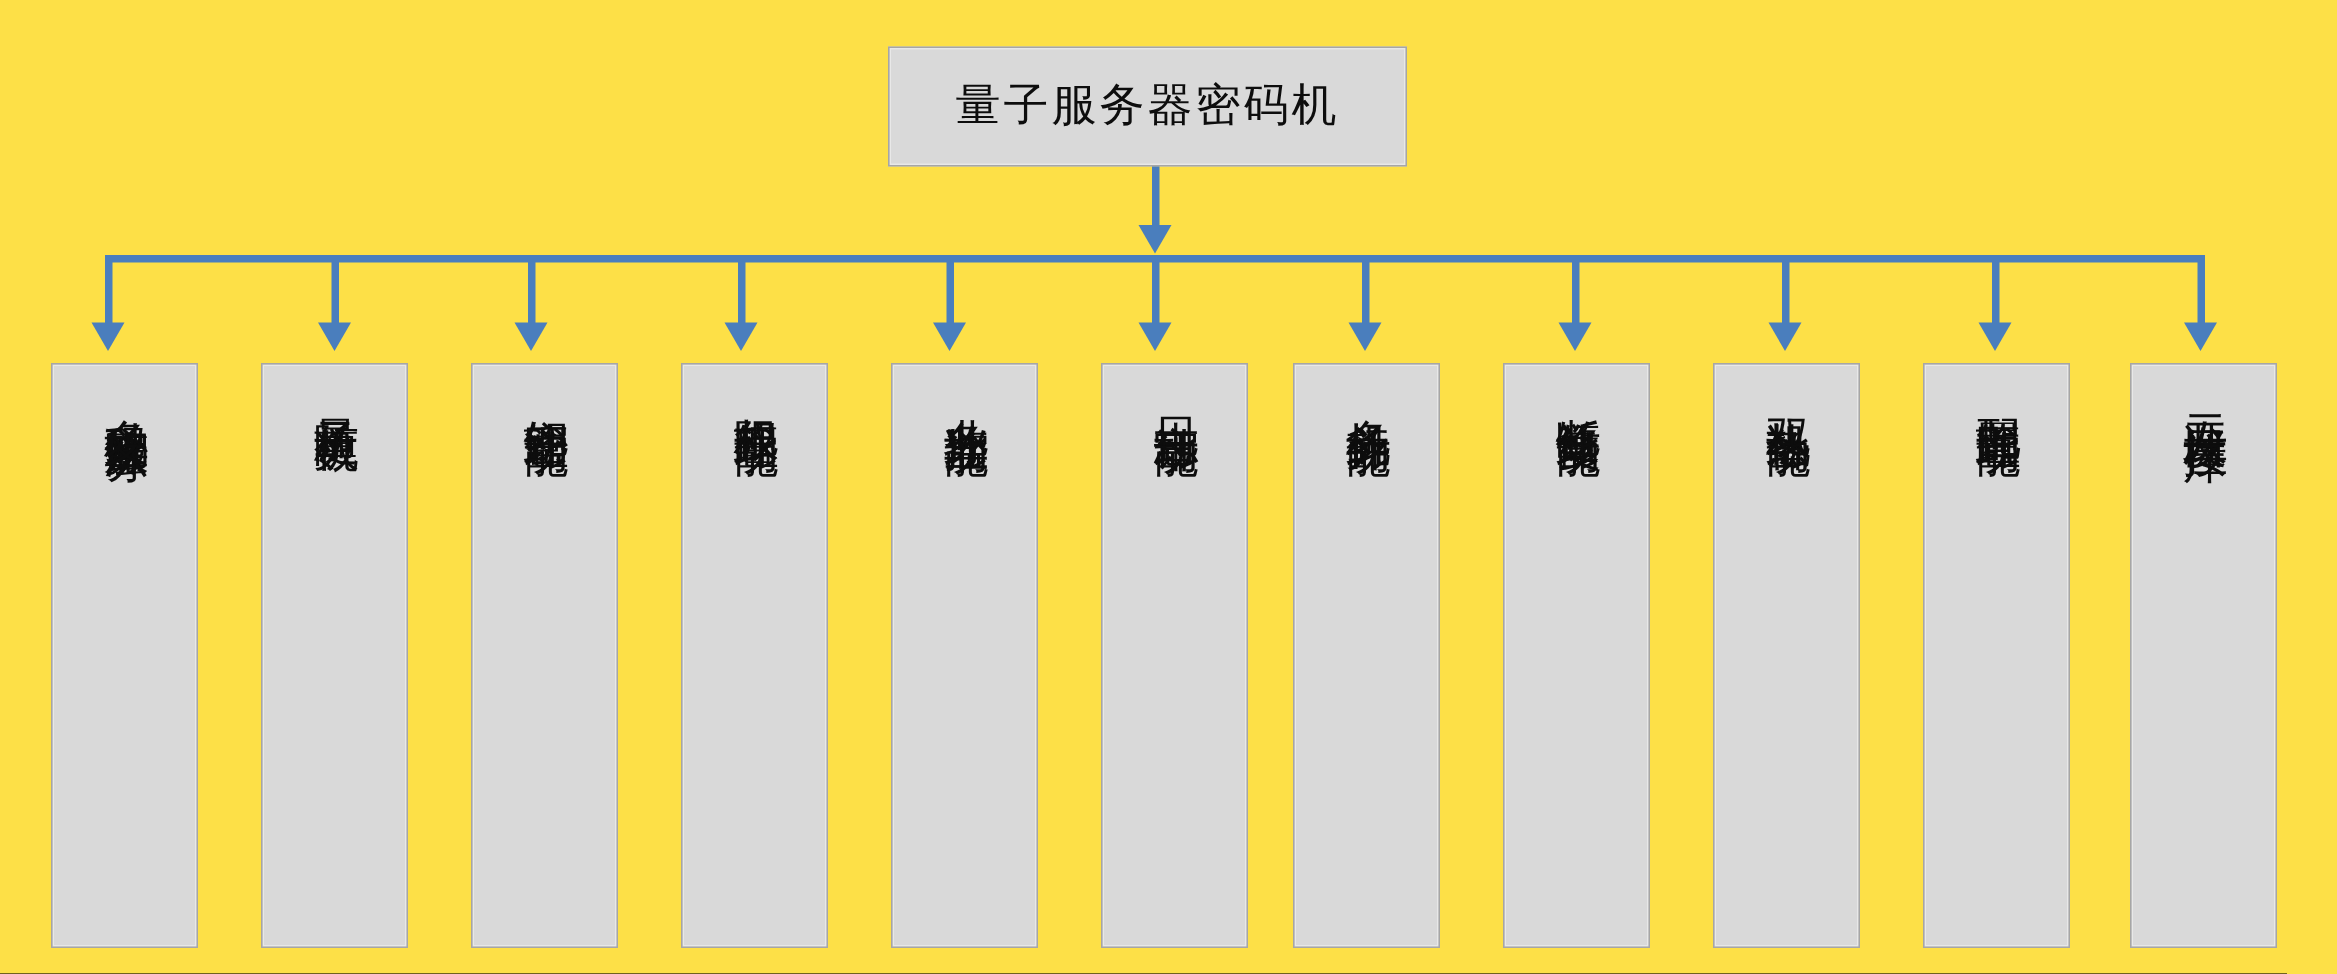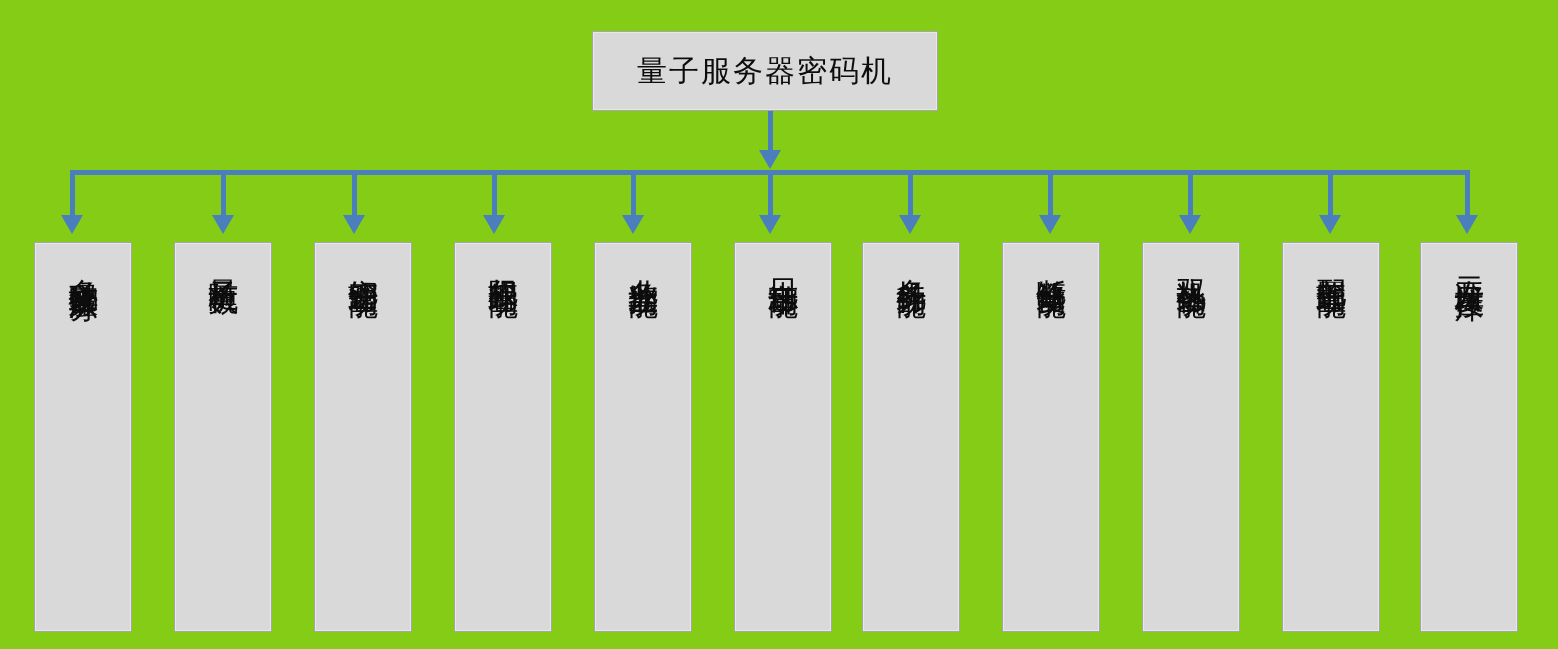--- a/index.html
+++ b/index.html
@@ -4,21 +4,21 @@
 <style>
   html, body {
     margin: 0;
     padding: 0;
     background: #000000;
   }
   #canvas {
     position: relative;
     width: 1558px;
     height: 649px;
-    background: #84cc16;
+    background: #fde047;
     overflow: hidden;
     font-family: "Liberation Serif", "DejaVu Serif", serif;
   }
 
   
   .node {
     position: absolute;
     box-sizing: border-box;
     background: #D9D9D9;
     border: 1px solid #A6A6A6;

